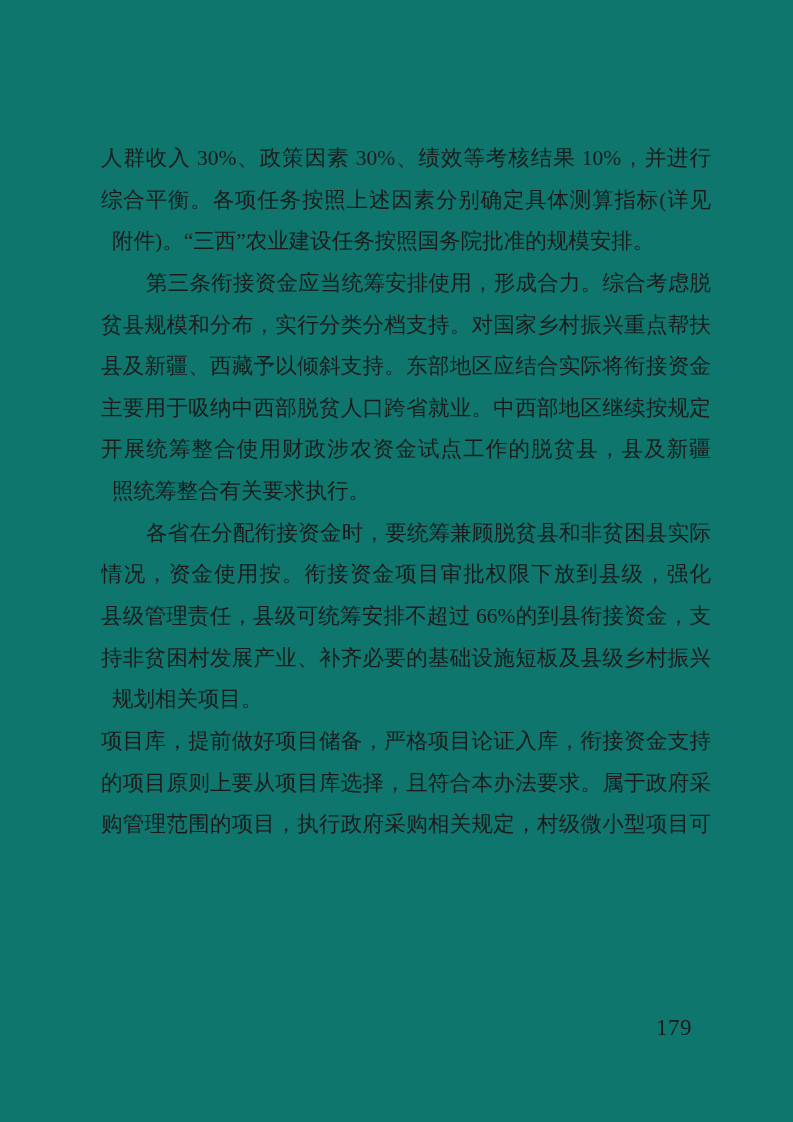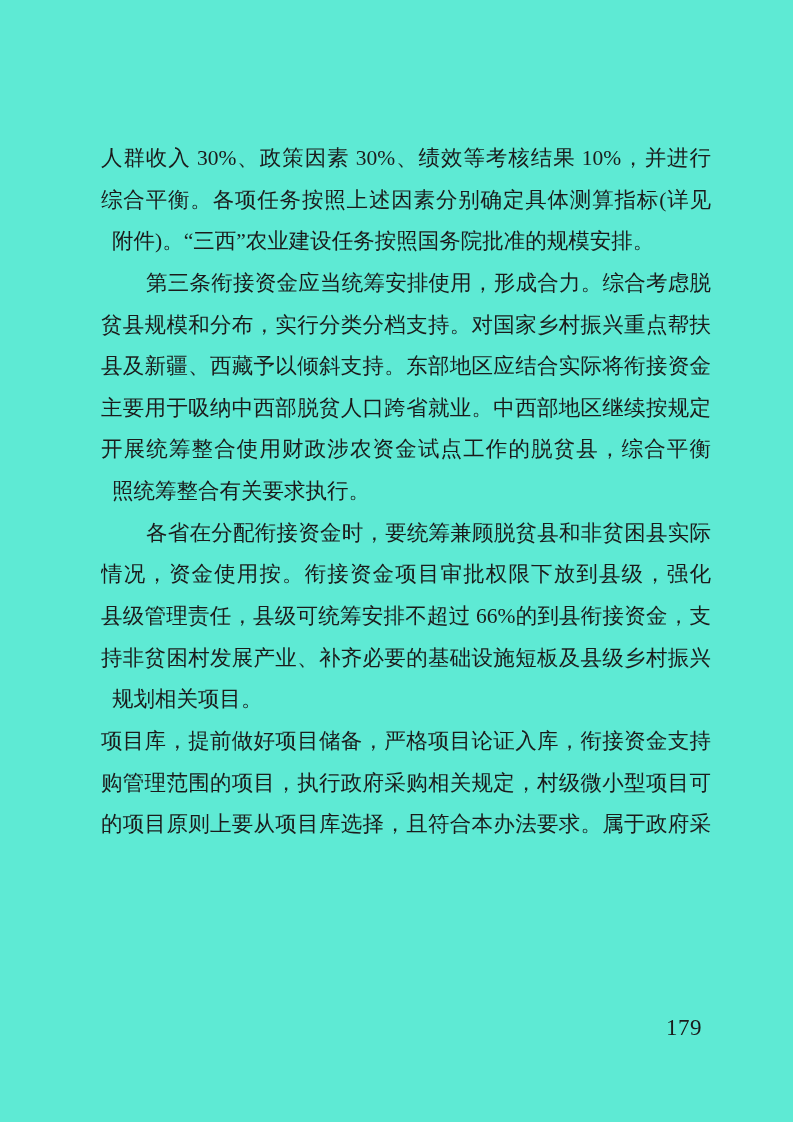--- a/index.html
+++ b/index.html
@@ -4,21 +4,21 @@
 <style>
   html, body {
     margin: 0;
     padding: 0;
     background: #ffffff;
   }
   .page {
     position: relative;
     width: 793px;
     height: 1122px;
-    background: #5eead4;
+    background: #0f766e;
     font-family: "Liberation Serif", "DejaVu Serif", serif;
     color: #1b1b1b;
     overflow: hidden;
   }
   .text-block {
     position: absolute;
     left: 101px;
     top: 138px;
     width: 610px;
   }
@@ -40,21 +40,21 @@
     margin-left: 11px;
   }
   .line.indent {
     text-indent: 45px;
   }
   .page-number {
     position: absolute;
     left: 656px;
     top: 1015px;
     width: 46px;
-    text-align: right;
+    text-align: left;
     font-size: 23px;
     letter-spacing: 0.5px;
     color: #1b1b1b;
   }
 </style>
 </head>
 <body>
 
 <div class="page">
   <main class="text-block">
@@ -63,34 +63,34 @@
       <span class="line">人群收入 30%、政策因素 30%、绩效等考核结果 10%，并进行</span>
       <span class="line">综合平衡。各项任务按照上述因素分别确定具体测算指标(详见</span>
       <span class="line end">附件)。“三西”农业建设任务按照国务院批准的规模安排。</span>
     </div>
 
     <div class="para">
       <span class="line indent">第三条衔接资金应当统筹安排使用，形成合力。综合考虑脱</span>
       <span class="line">贫县规模和分布，实行分类分档支持。对国家乡村振兴重点帮扶</span>
       <span class="line">县及新疆、西藏予以倾斜支持。东部地区应结合实际将衔接资金</span>
       <span class="line">主要用于吸纳中西部脱贫人口跨省就业。中西部地区继续按规定</span>
-      <span class="line">开展统筹整合使用财政涉农资金试点工作的脱贫县，综合平衡</span>
+      <span class="line">开展统筹整合使用财政涉农资金试点工作的脱贫县，县及新疆</span>
       <span class="line end">照统筹整合有关要求执行。</span>
     </div>
 
     <div class="para">
       <span class="line indent">各省在分配衔接资金时，要统筹兼顾脱贫县和非贫困县实际</span>
       <span class="line">情况，资金使用按。衔接资金项目审批权限下放到县级，强化</span>
       <span class="line">县级管理责任，县级可统筹安排不超过 66%的到县衔接资金，支</span>
       <span class="line">持非贫困村发展产业、补齐必要的基础设施短板及县级乡村振兴</span>
       <span class="line end">规划相关项目。</span>
     </div>
 
     <div class="para">
       <span class="line">项目库，提前做好项目储备，严格项目论证入库，衔接资金支持</span>
+      <span class="line">的项目原则上要从项目库选择，且符合本办法要求。属于政府采</span>
       <span class="line">购管理范围的项目，执行政府采购相关规定，村级微小型项目可</span>
-      <span class="line">的项目原则上要从项目库选择，且符合本办法要求。属于政府采</span>
     </div>
 
   </main>
 
   <div class="page-number">179</div>
 </div>
 
 </body></html>

